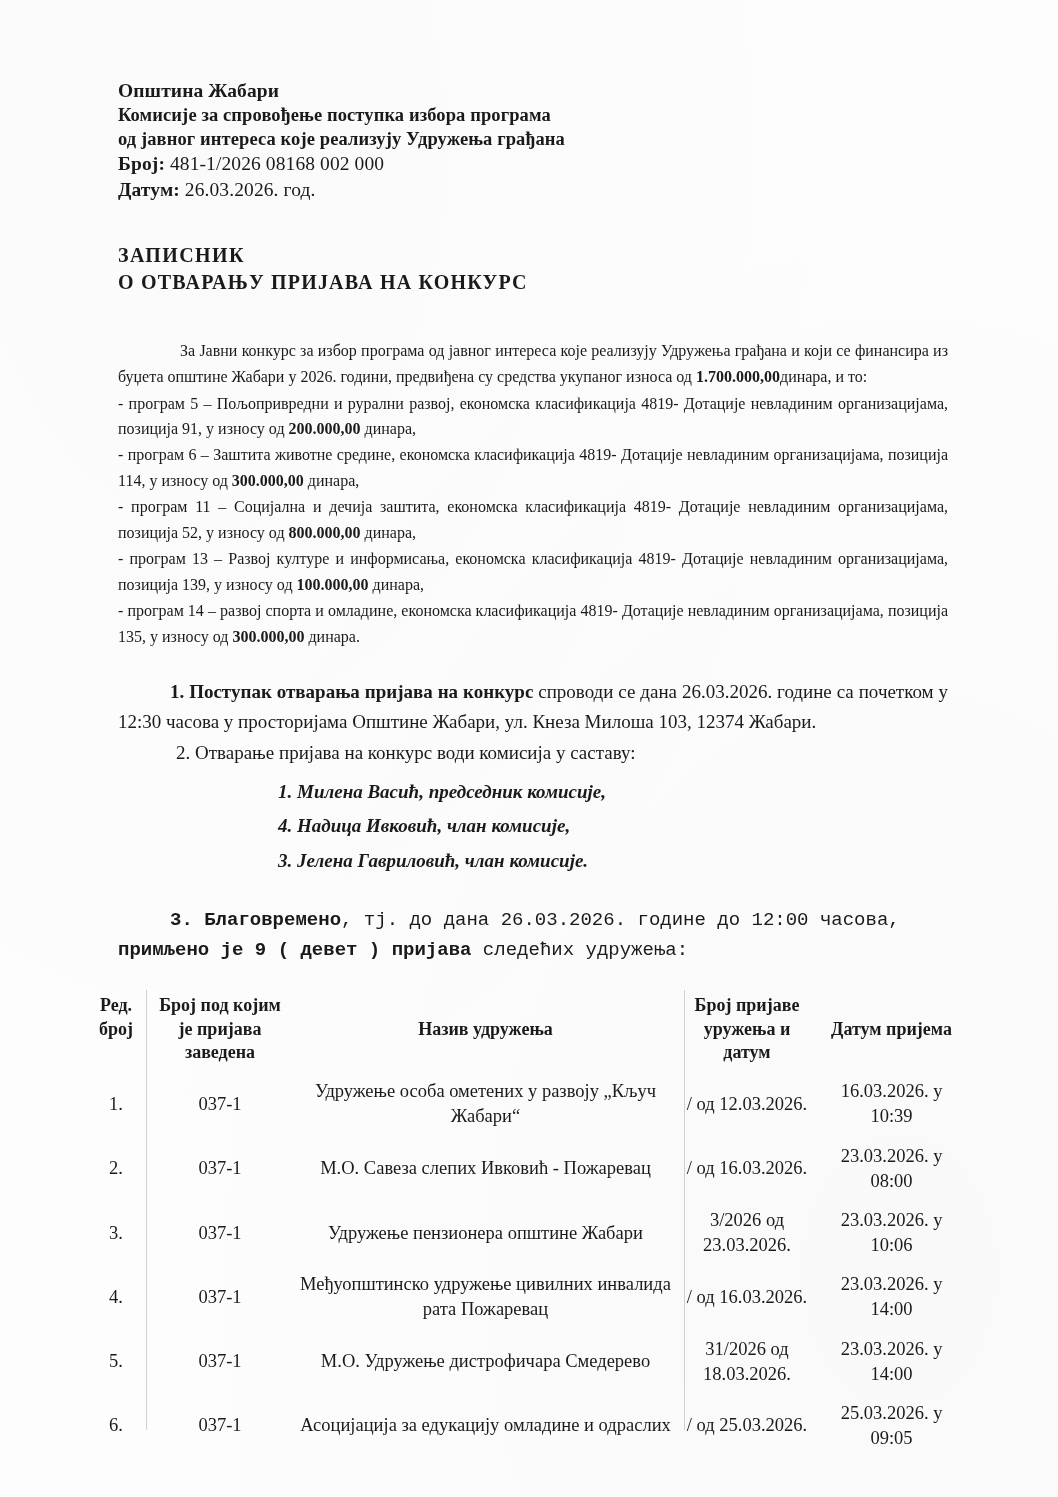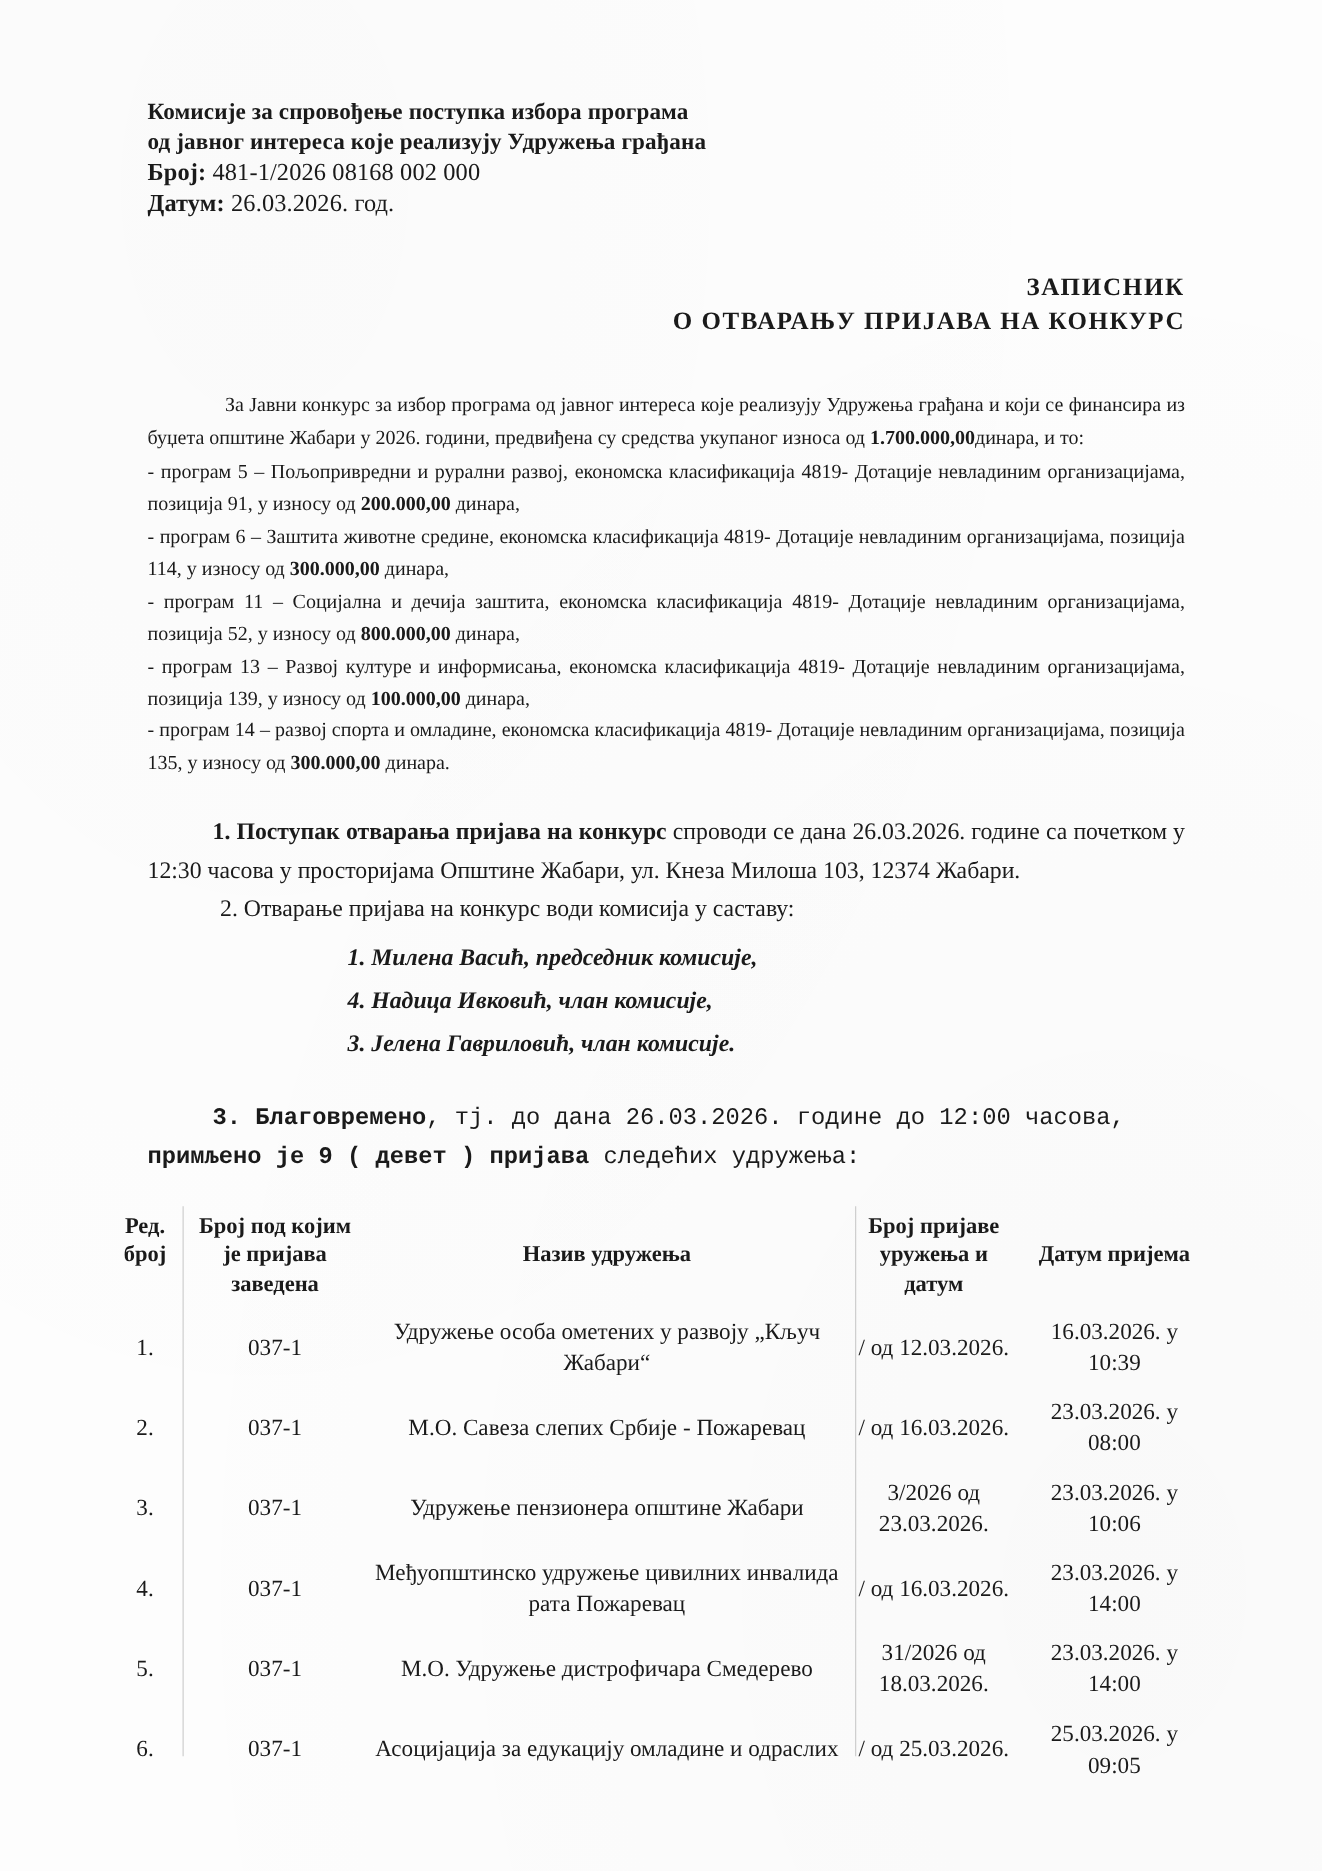--- a/index.html
+++ b/index.html
@@ -41,21 +41,21 @@
     font-weight: bold;
     font-size: 19.5px;
     letter-spacing: 0.1px;
     white-space: nowrap;
   }
   .hdr .l.sub { font-size: 18.5px; }
   .hdr .l .norm { font-weight: normal; }
 
   
   .title-block {
-    text-align: right;
+    text-align: left;
     margin-top: 40px;
     line-height: 1.34;
   }
   .title-block .t1 {
     font-weight: bold;
     font-size: 20px;
     letter-spacing: 1.4px;
   }
   .title-block .t2 {
     font-weight: bold;
@@ -164,20 +164,21 @@
 </style>
 </head>
 <body>
 
 <div class="page">
   <div class="paper-tint"></div>
 
   <div class="content">
 
     <div class="hdr">
+      <div class="l">Општина Жабари</div>
       <div class="l sub">Комисије за спровођење поступка избора програма</div>
       <div class="l sub">од јавног интереса које реализују Удружења грађана</div>
       <div class="l"><span>Број:</span> <span class="norm">481-1/2026 08168 002 000</span></div>
       <div class="l"><span>Датум:</span> <span class="norm">26.03.2026. год.</span></div>
     </div>
 
     <div class="title-block">
       <div class="t1">ЗАПИСНИК</div>
       <div class="t2">О ОТВАРАЊУ ПРИЈАВА НА КОНКУРС</div>
     </div>
@@ -235,21 +236,21 @@
           <tr>
             <td class="c-no">1.</td>
             <td class="c-num">037-1</td>
             <td class="c-name">Удружење особа ометених у развоју „Кључ Жабари“</td>
             <td>/ од 12.03.2026.</td>
             <td>16.03.2026. у 10:39</td>
           </tr>
           <tr>
             <td class="c-no">2.</td>
             <td class="c-num">037-1</td>
-            <td class="c-name">М.О. Савеза слепих Србије - Пожаревац</td>
+            <td class="c-name">М.О. Савеза слепих Ивковић - Пожаревац</td>
             <td>/ од 16.03.2026.</td>
             <td>23.03.2026. у 08:00</td>
           </tr>
           <tr>
             <td class="c-no">3.</td>
             <td class="c-num">037-1</td>
             <td class="c-name">Удружење пензионера општине Жабари</td>
             <td>3/2026 од 23.03.2026.</td>
             <td>23.03.2026. у 10:06</td>
           </tr>

